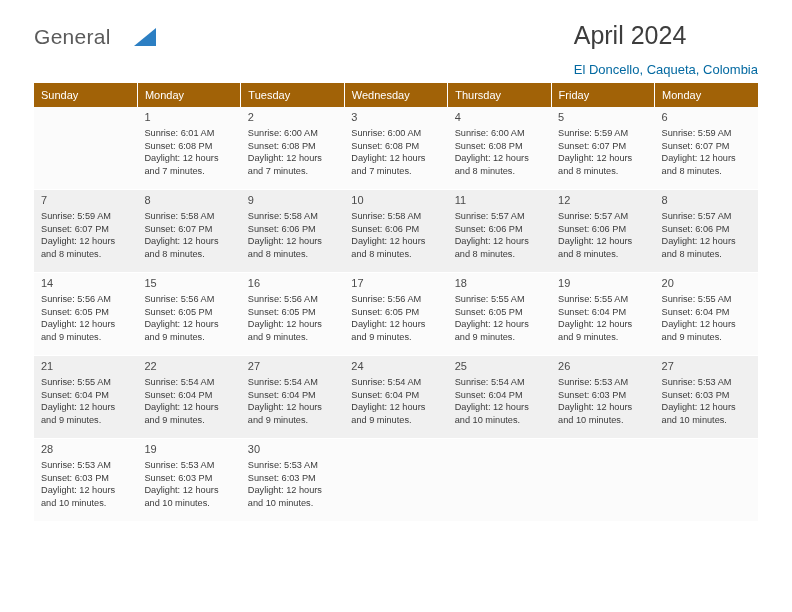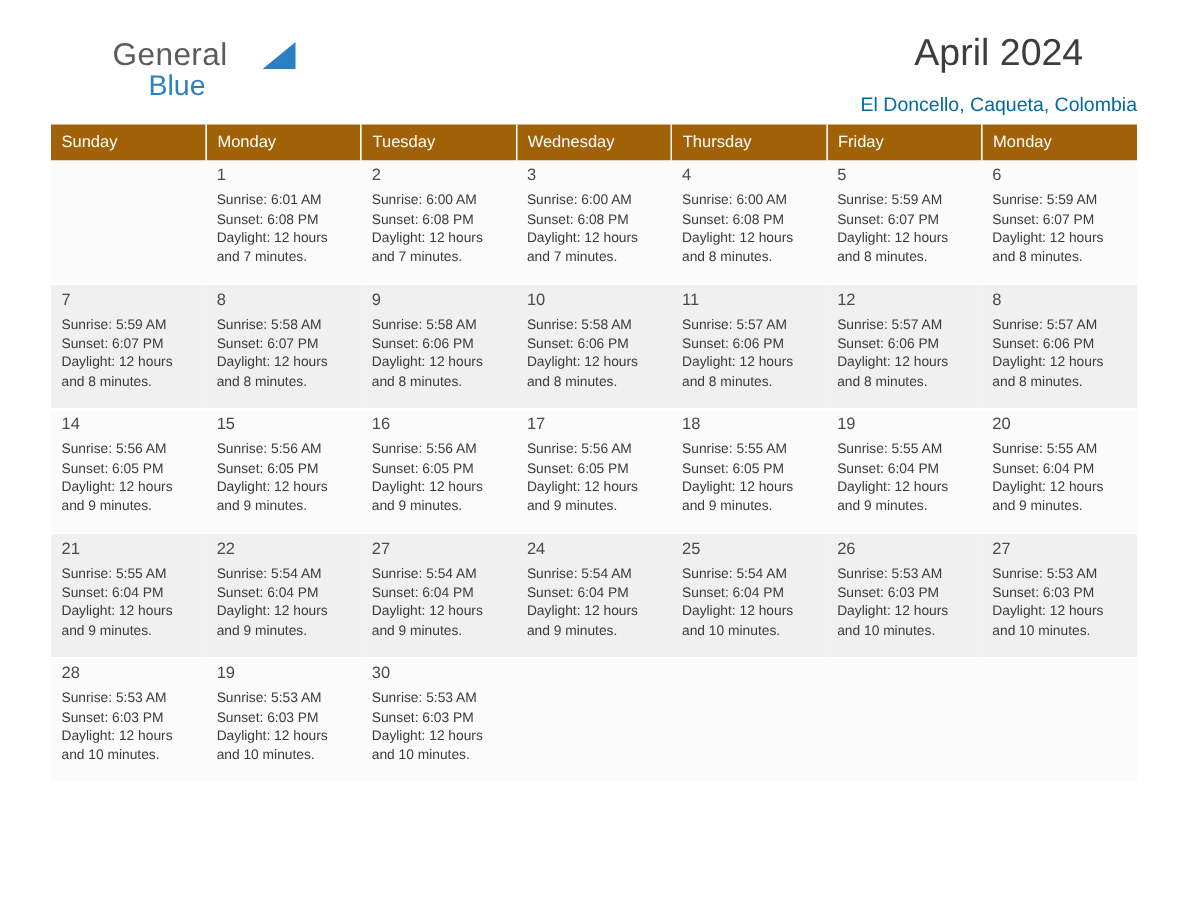--- a/index.html
+++ b/index.html
@@ -18,21 +18,20 @@
     position: relative;
     width: 792px;
     height: 612px;
     box-sizing: border-box;
     padding: 0 34px;
   }
   
   .header {
     position: relative;
     height: 72px;
-    margin-left: 41px;
   }
   .logo {
     position: absolute;
     left: 0;
     top: 26px;
     width: 190px;
     height: 50px;
   }
   .logo-general {
     font-size: 21px;
@@ -52,21 +51,21 @@
     position: absolute;
     left: 98px;
     top: 0px;
     width: 26px;
     height: 22px;
   }
   .title-block {
     position: absolute;
     right: 0;
     top: 20px;
-    text-align: center;
+    text-align: left;
   }
   .month-title {
     font-size: 25px;
     color: #3d3d3d;
     font-weight: normal;
     line-height: 30px;
   }
   .location {
     font-size: 13px;
     color: #0369a1;
@@ -115,21 +114,20 @@
 </style>
 </head>
 <body>
 
 <div class="page">
 
   <div class="header">
 
     <div class="logo">
       <span class="logo-general">General</span>
-      <span class="logo-blue">Blue</span>
       <span class="logo-mark">
         <svg width="26" height="22" viewBox="0 0 26 22">
           <polygon points="2,20 24,20 24,2" fill="#2c7fc3"></polygon>
         </svg>
       </span>
     </div>
 
     <div class="title-block">
       <div class="month-title">April 2024</div>
       <div class="location">El Doncello, Caqueta, Colombia</div>

